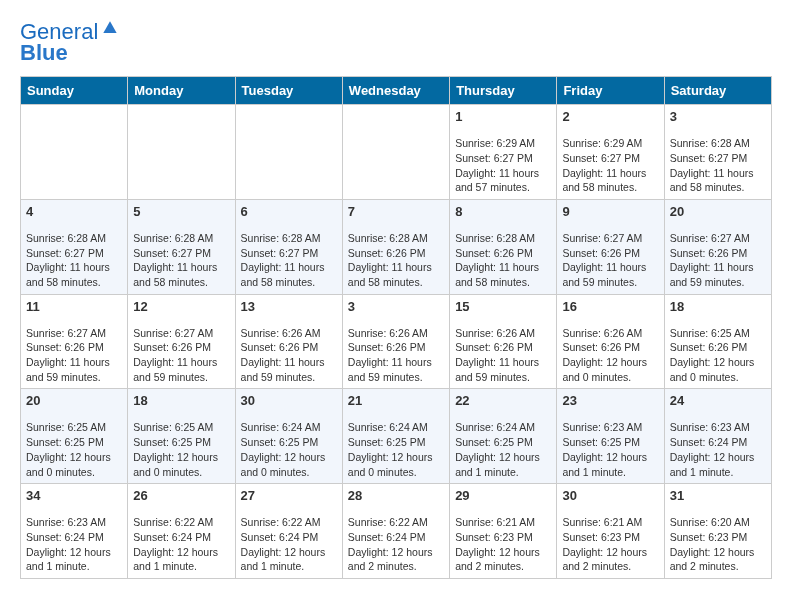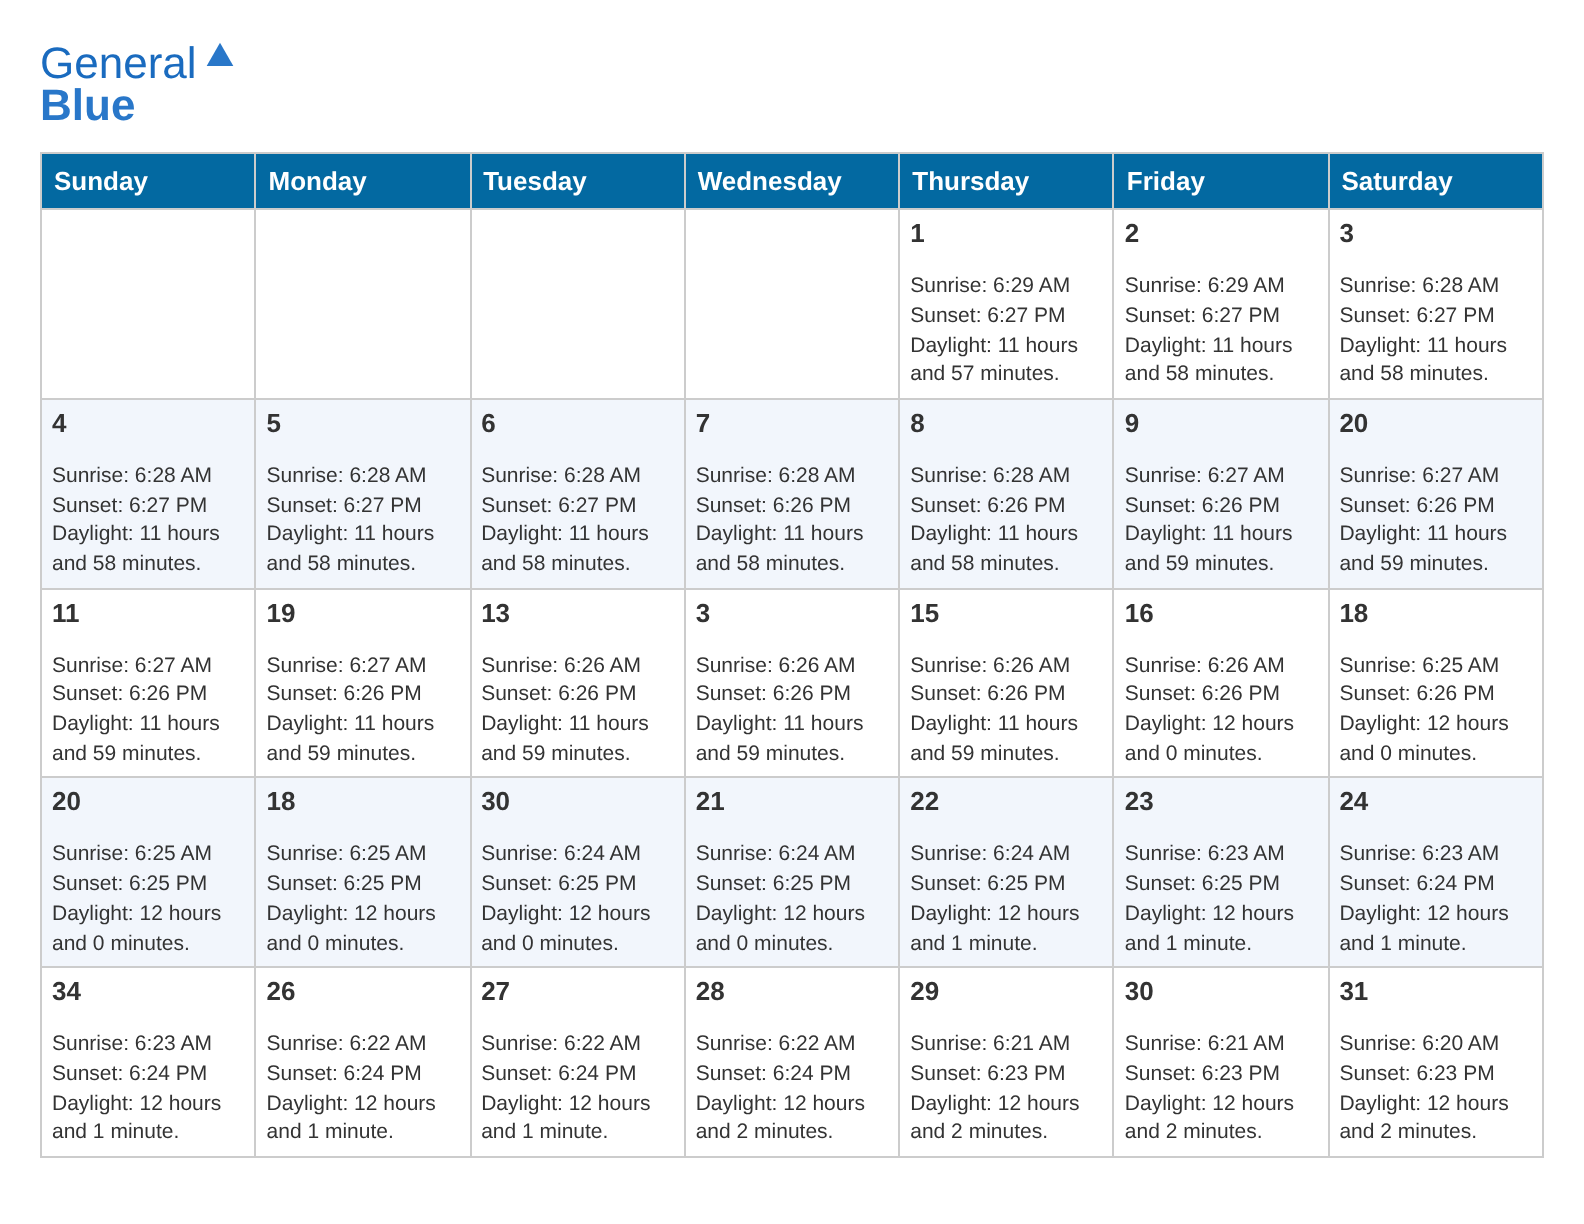--- a/index.html
+++ b/index.html
@@ -178,21 +178,21 @@
           <span class="day-num">20</span>
           <div class="day-info">Sunrise: 6:27 AM<br>Sunset: 6:26 PM<br>Daylight: 11 hours<br>and 59 minutes.</div>
         </td>
       </tr>
       <tr class="row-odd">
         <td>
           <span class="day-num">11</span>
           <div class="day-info">Sunrise: 6:27 AM<br>Sunset: 6:26 PM<br>Daylight: 11 hours<br>and 59 minutes.</div>
         </td>
         <td>
-          <span class="day-num">19</span>
+          <span class="day-num">12</span>
           <div class="day-info">Sunrise: 6:27 AM<br>Sunset: 6:26 PM<br>Daylight: 11 hours<br>and 59 minutes.</div>
         </td>
         <td>
           <span class="day-num">13</span>
           <div class="day-info">Sunrise: 6:26 AM<br>Sunset: 6:26 PM<br>Daylight: 11 hours<br>and 59 minutes.</div>
         </td>
         <td>
           <span class="day-num">3</span>
           <div class="day-info">Sunrise: 6:26 AM<br>Sunset: 6:26 PM<br>Daylight: 11 hours<br>and 59 minutes.</div>
         </td>

